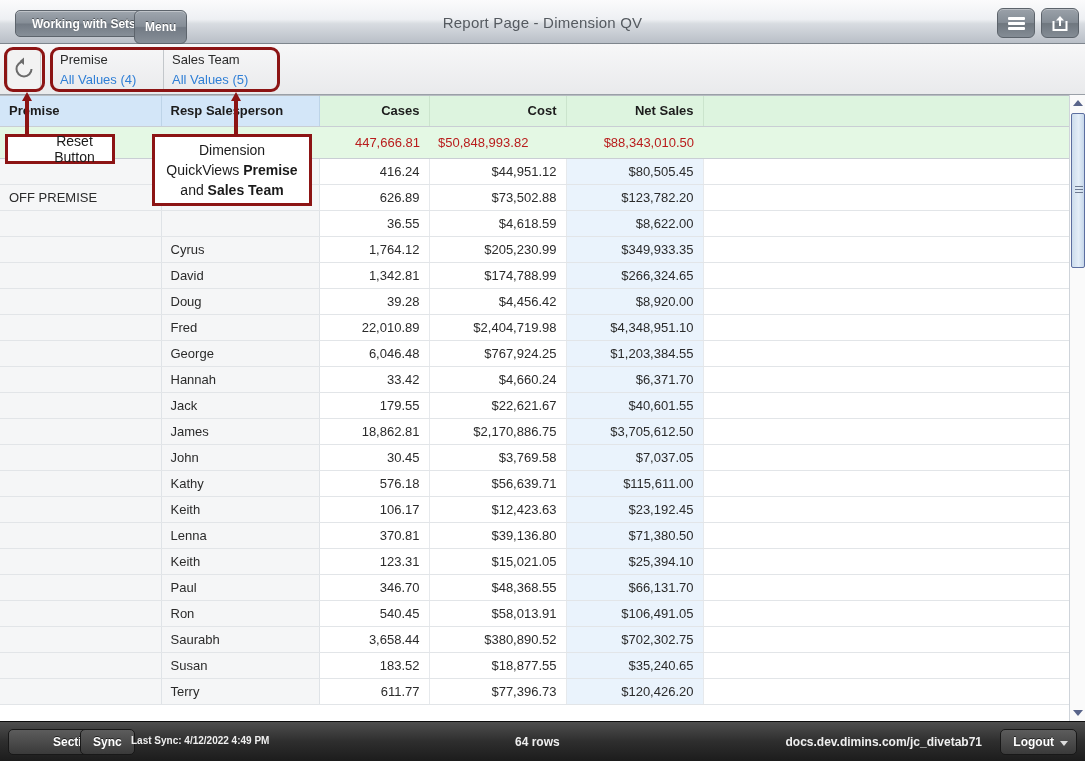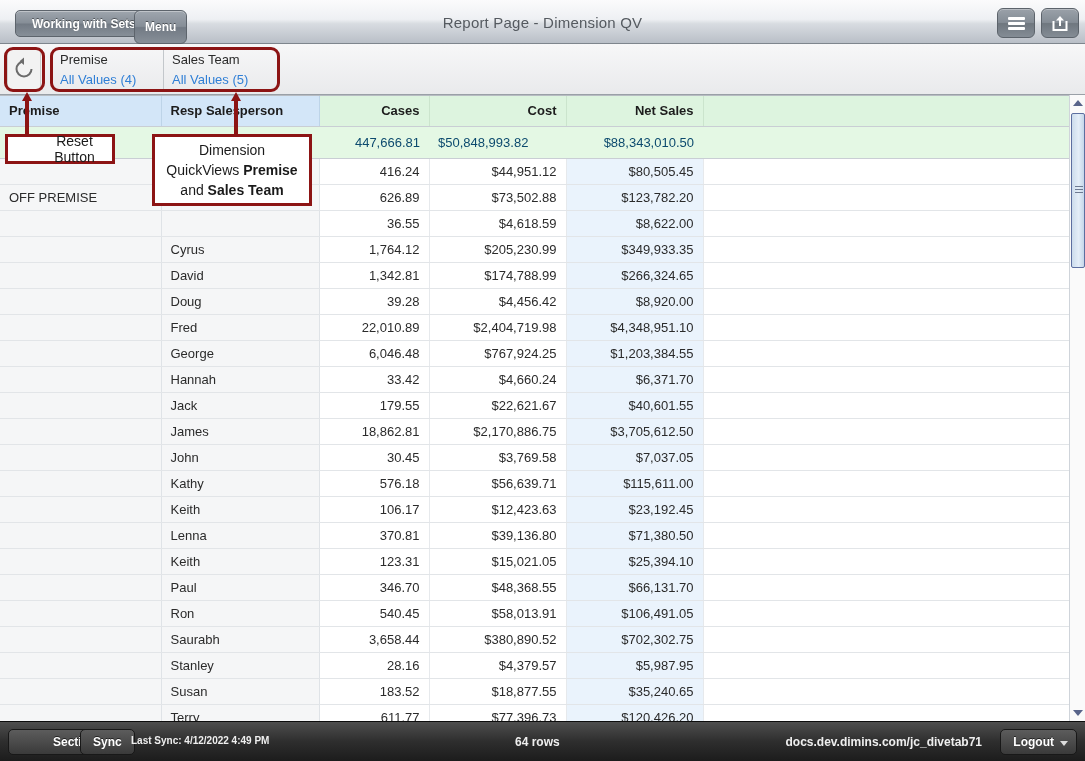--- a/index.html
+++ b/index.html
@@ -110,21 +110,21 @@
     padding: 0 9px;
     border-bottom: 1px solid #c9ced4;
     vertical-align: middle;
   }
   th.dim { background: #d3e6f8; text-align: left; border-right: 1px solid #bdd4e8; }
   th.met { background: #ddf4df; text-align: right; border-right: 1px solid #cbe4cd; }
   th.blank { background: #ddf4df; }
 
   tr.totalrow td {
     height: 32px; background: #e4f8e4;
-    font-size: 13px; color: #0c4a6e;
+    font-size: 13px; color: #b91c1c;
     border-bottom: 1px solid #c9ced4;
     padding: 0 9px;
   }
   tr.totalrow td.dim { background: #e4f8e4; }
 
   tbody tr.datarow td {
     height: 26px;
     font-size: 13px; color: #2b2b2b;
     border-bottom: 1px solid #e2e5e8;
     padding: 0 9px;
@@ -438,28 +438,20 @@
           <tr class="datarow">
             <td class="dimcell"></td>
             <td class="dimcell">Saurabh</td>
             <td class="num">3,658.44</td>
             <td class="num">$380,890.52</td>
             <td class="netcell">$702,302.75</td>
             <td class="blankcell"></td>
           </tr>
           <tr class="datarow">
             <td class="dimcell"></td>
-            <td class="dimcell">Stanley</td>
-            <td class="num">28.16</td>
-            <td class="num">$4,379.57</td>
-            <td class="netcell">$5,987.95</td>
-            <td class="blankcell"></td>
-          </tr>
-          <tr class="datarow">
-            <td class="dimcell"></td>
             <td class="dimcell">Susan</td>
             <td class="num">183.52</td>
             <td class="num">$18,877.55</td>
             <td class="netcell">$35,240.65</td>
             <td class="blankcell"></td>
           </tr>
           <tr class="datarow">
             <td class="dimcell"></td>
             <td class="dimcell">Terry</td>
             <td class="num">611.77</td>

